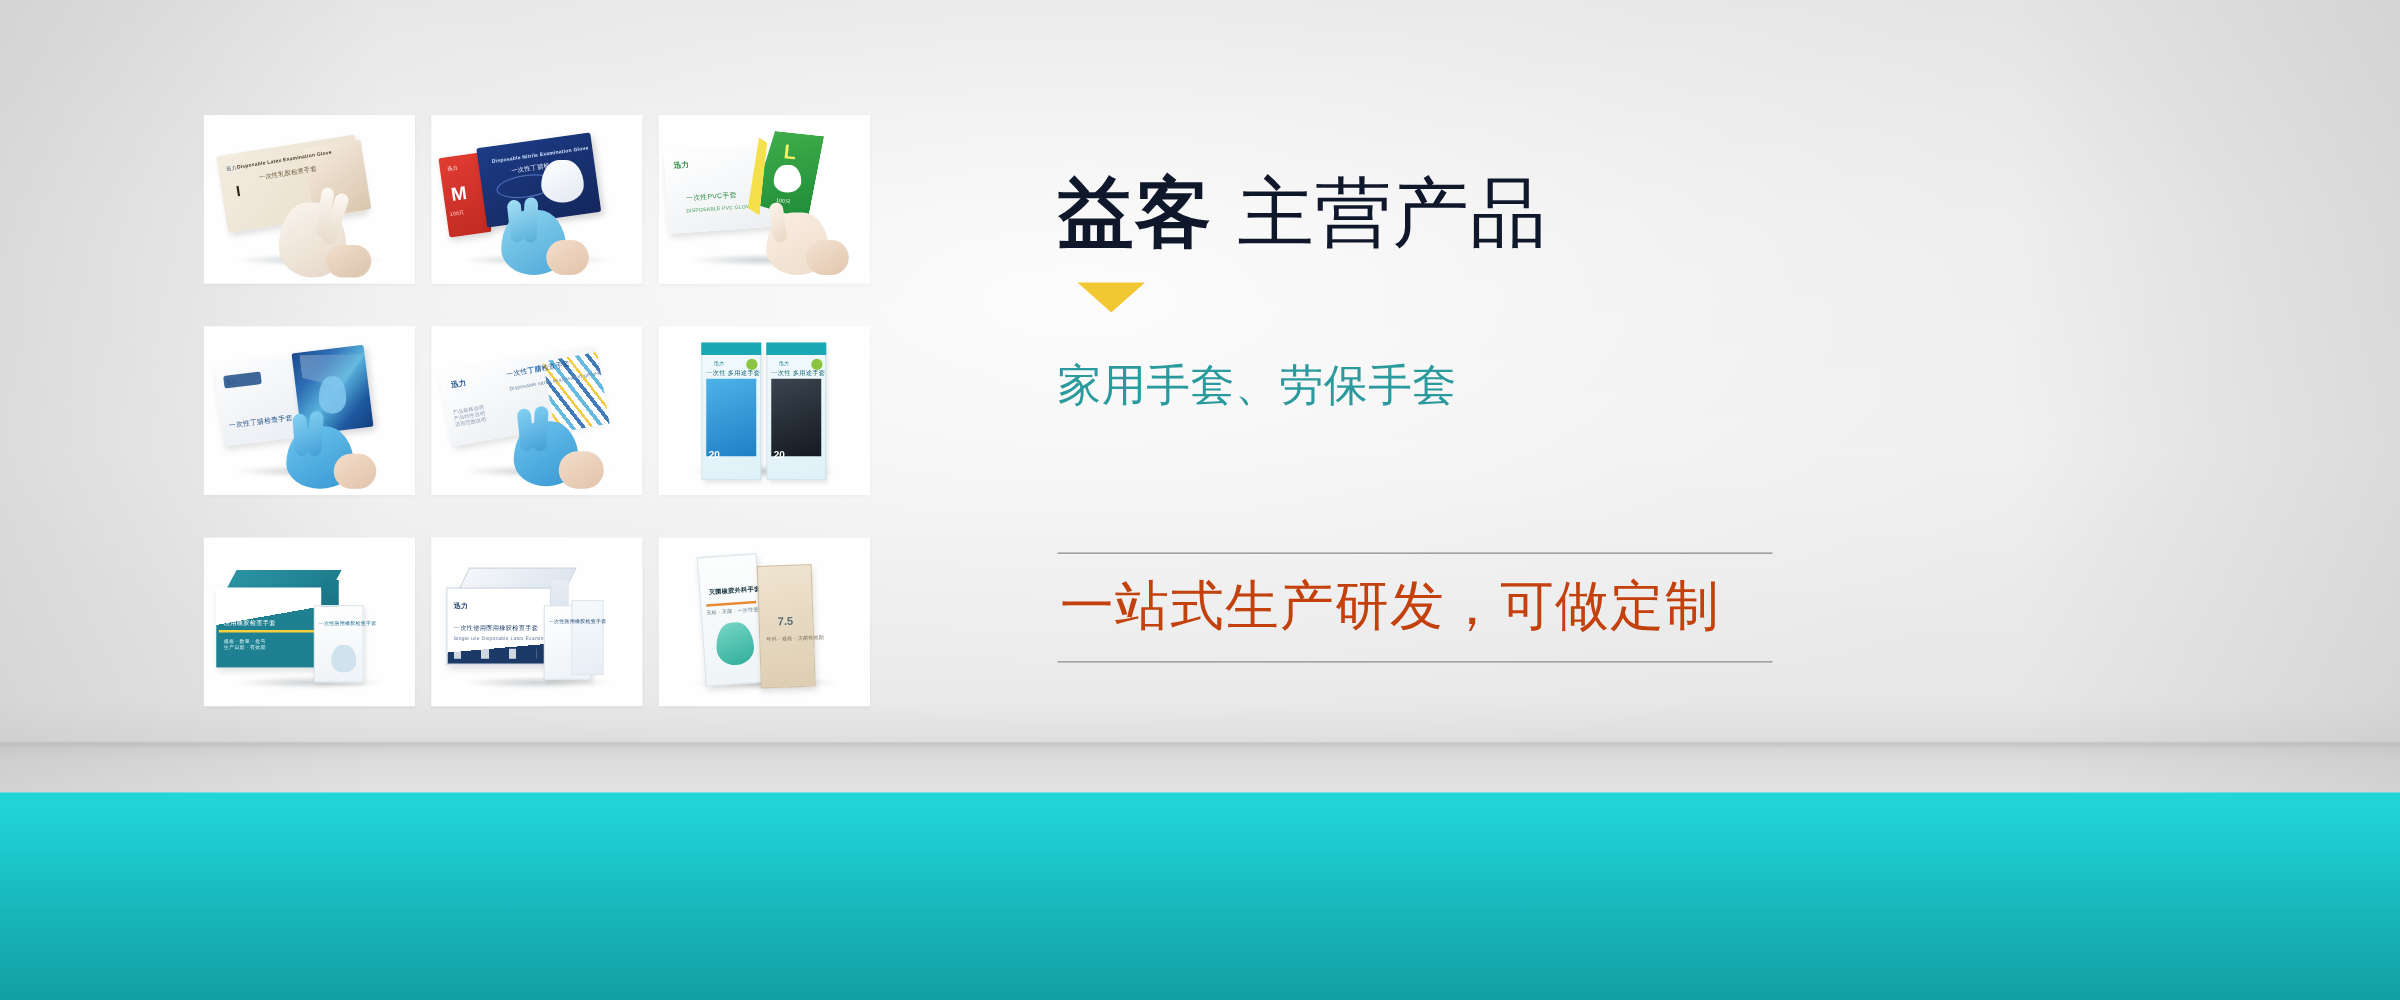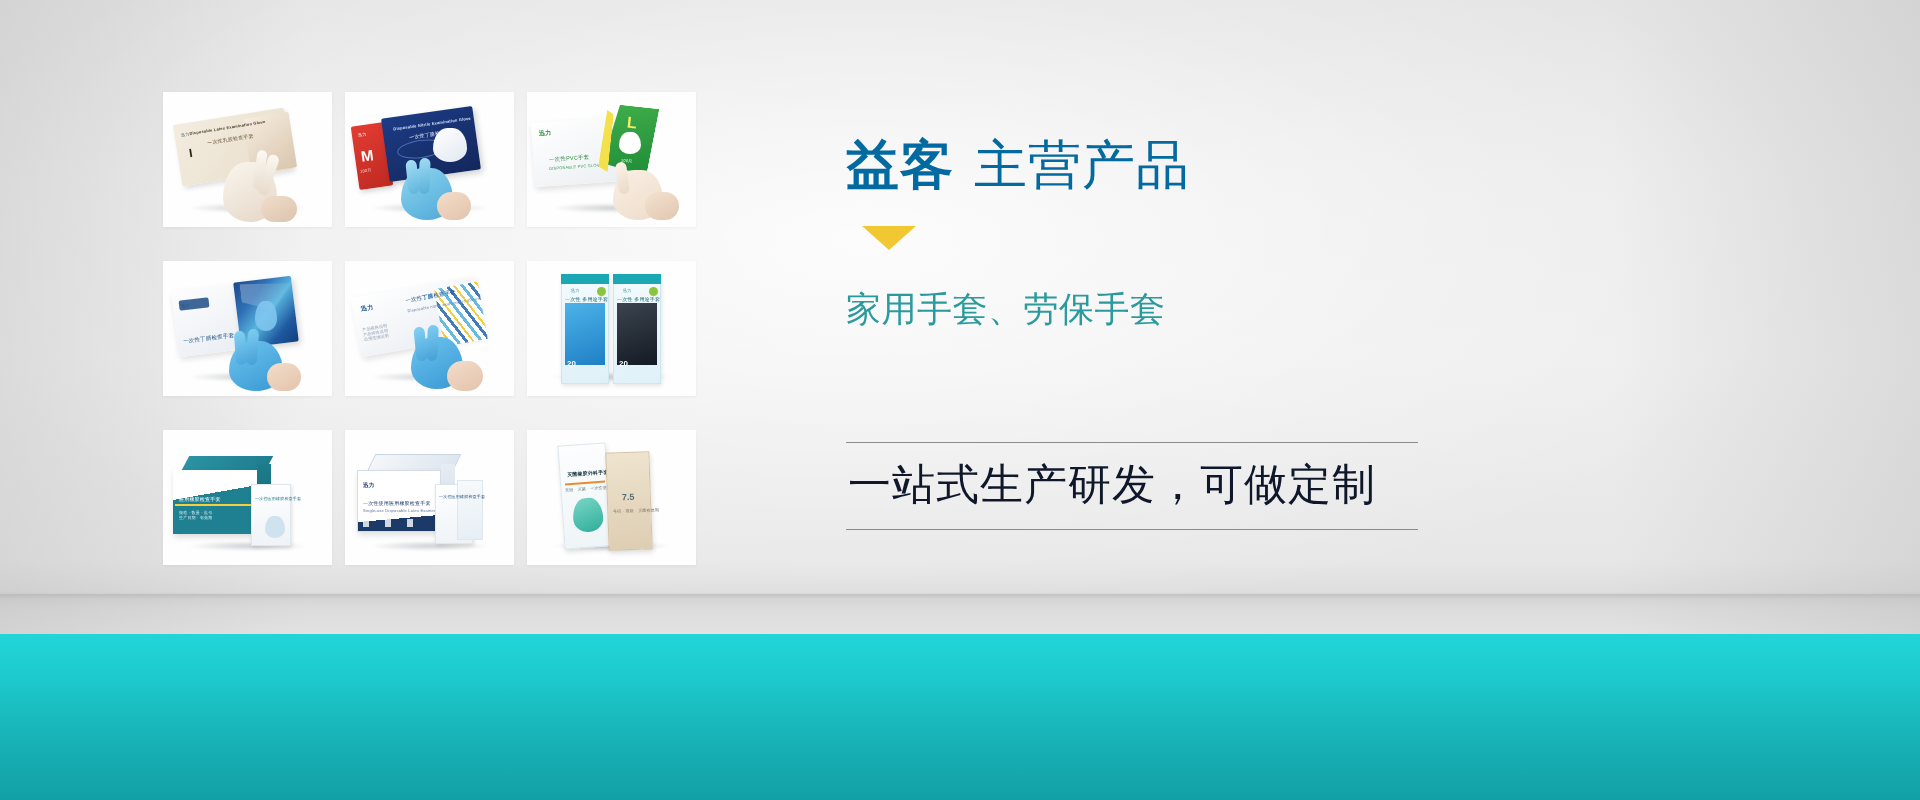--- a/index.html
+++ b/index.html
@@ -59,21 +59,21 @@
     position:absolute;
     border-radius:42% 42% 50% 50% / 60% 60% 40% 40%;
   }
   .finger{ position:absolute; border-radius:40px; }
   .lbl{ position:absolute; font-size:4px; letter-spacing:.2px; line-height:1.25; white-space:nowrap; }
   .lblbig{ position:absolute; font-weight:bold; }
 
   
   #headline{
     position:absolute; left:846px; top:130px;
-    font-size:53px; color:#0369a1; letter-spacing:1px; white-space:nowrap;
+    font-size:61px; color:#0f172a; letter-spacing:1px; white-space:nowrap;
   }
   #headline .brand{ font-weight:bold; }
   #headline .rest{ font-weight:400; margin-left:20px; }
 
   #arrow{
     position:absolute; left:862px; top:226px;
     width:0; height:0;
     border-left:27px solid transparent;
     border-right:27px solid transparent;
     border-top:24px solid #f2c832;
@@ -82,21 +82,21 @@
   #subcopy{
     position:absolute; left:846px; top:283px; width:1000px;
     color:#2a9a9d; font-size:35px; line-height:1.48; letter-spacing:.5px;
   }
 
   #tagwrap{
     position:absolute; left:846px; top:442px; width:572px;
   }
   #tagwrap .rule{ height:1px; background:#8b8b8b; width:100%; }
   #tagline{
-    font-size:43px; color:#0f172a; letter-spacing:1px;
+    font-size:43px; color:#c2410c; letter-spacing:1px;
     padding:13px 2px 15px 2px; white-space:nowrap;
   }
 
   
   #band{
     position:absolute; left:0; top:634px; width:1920px; height:166px;
     background:linear-gradient(to bottom,#21d6d8 0%,#1dcacd 26%,#17b3b7 62%,#12a0a5 100%);
     color:#fff;
   }
 </style>

